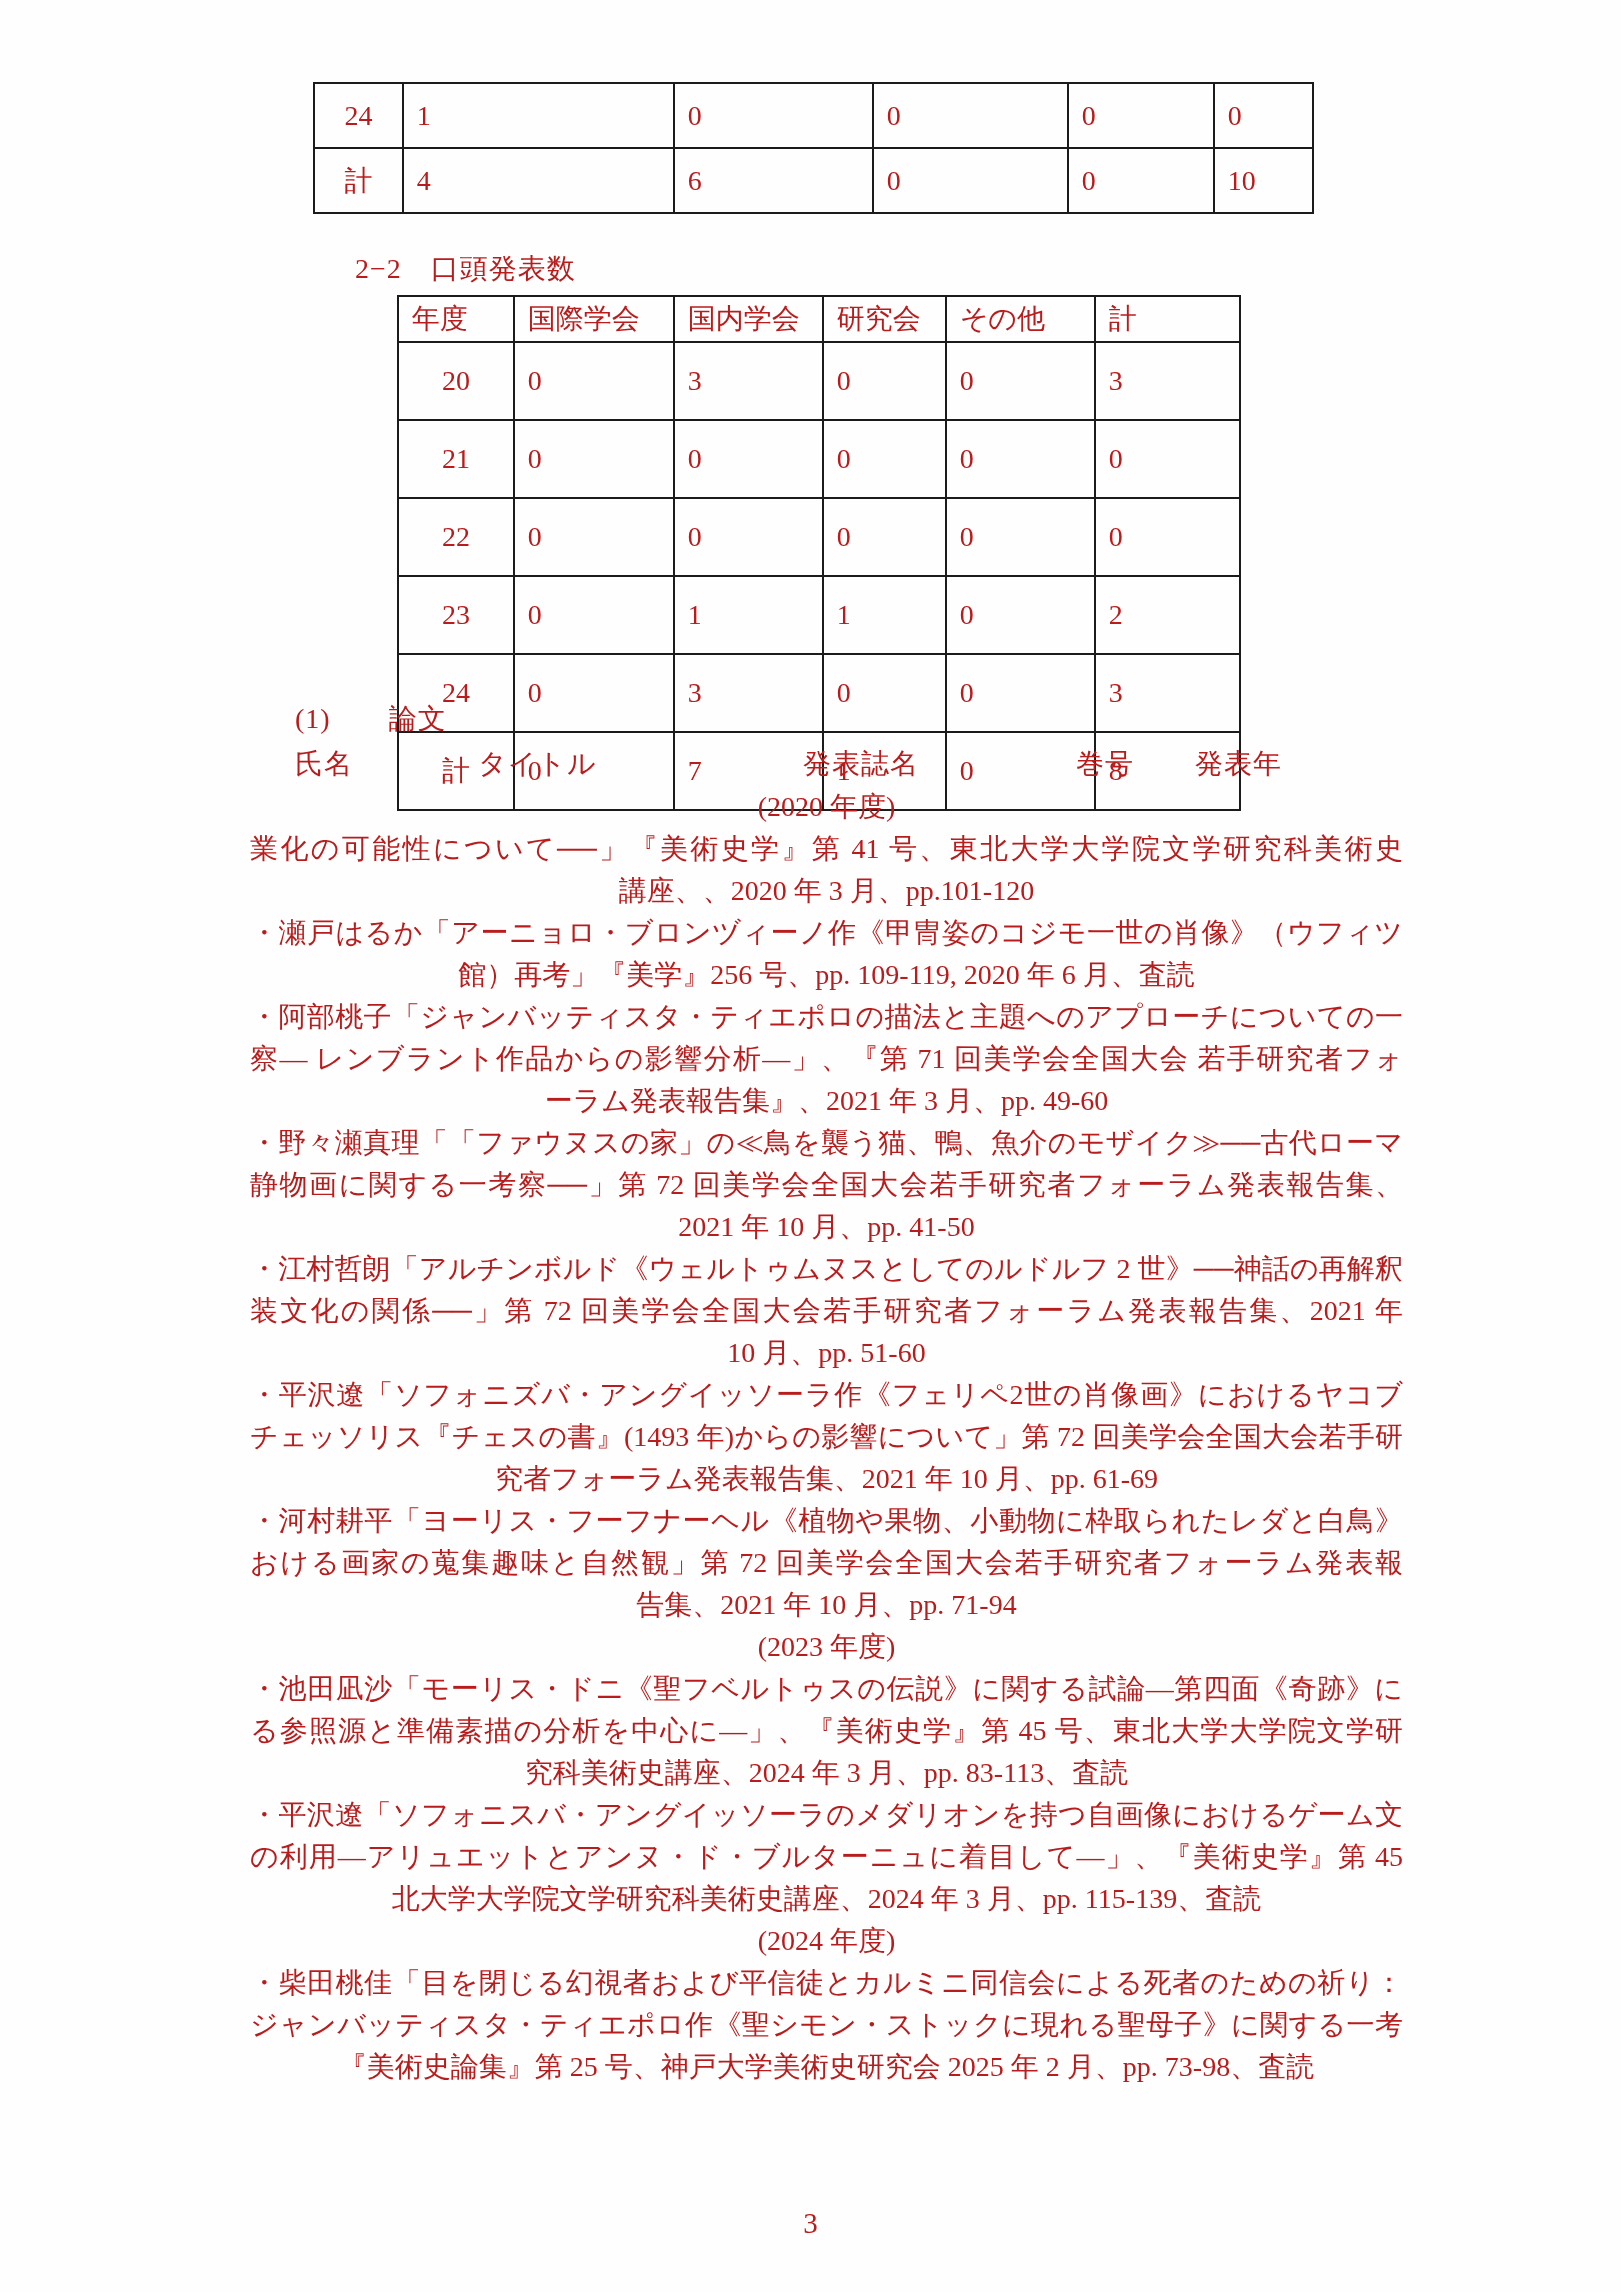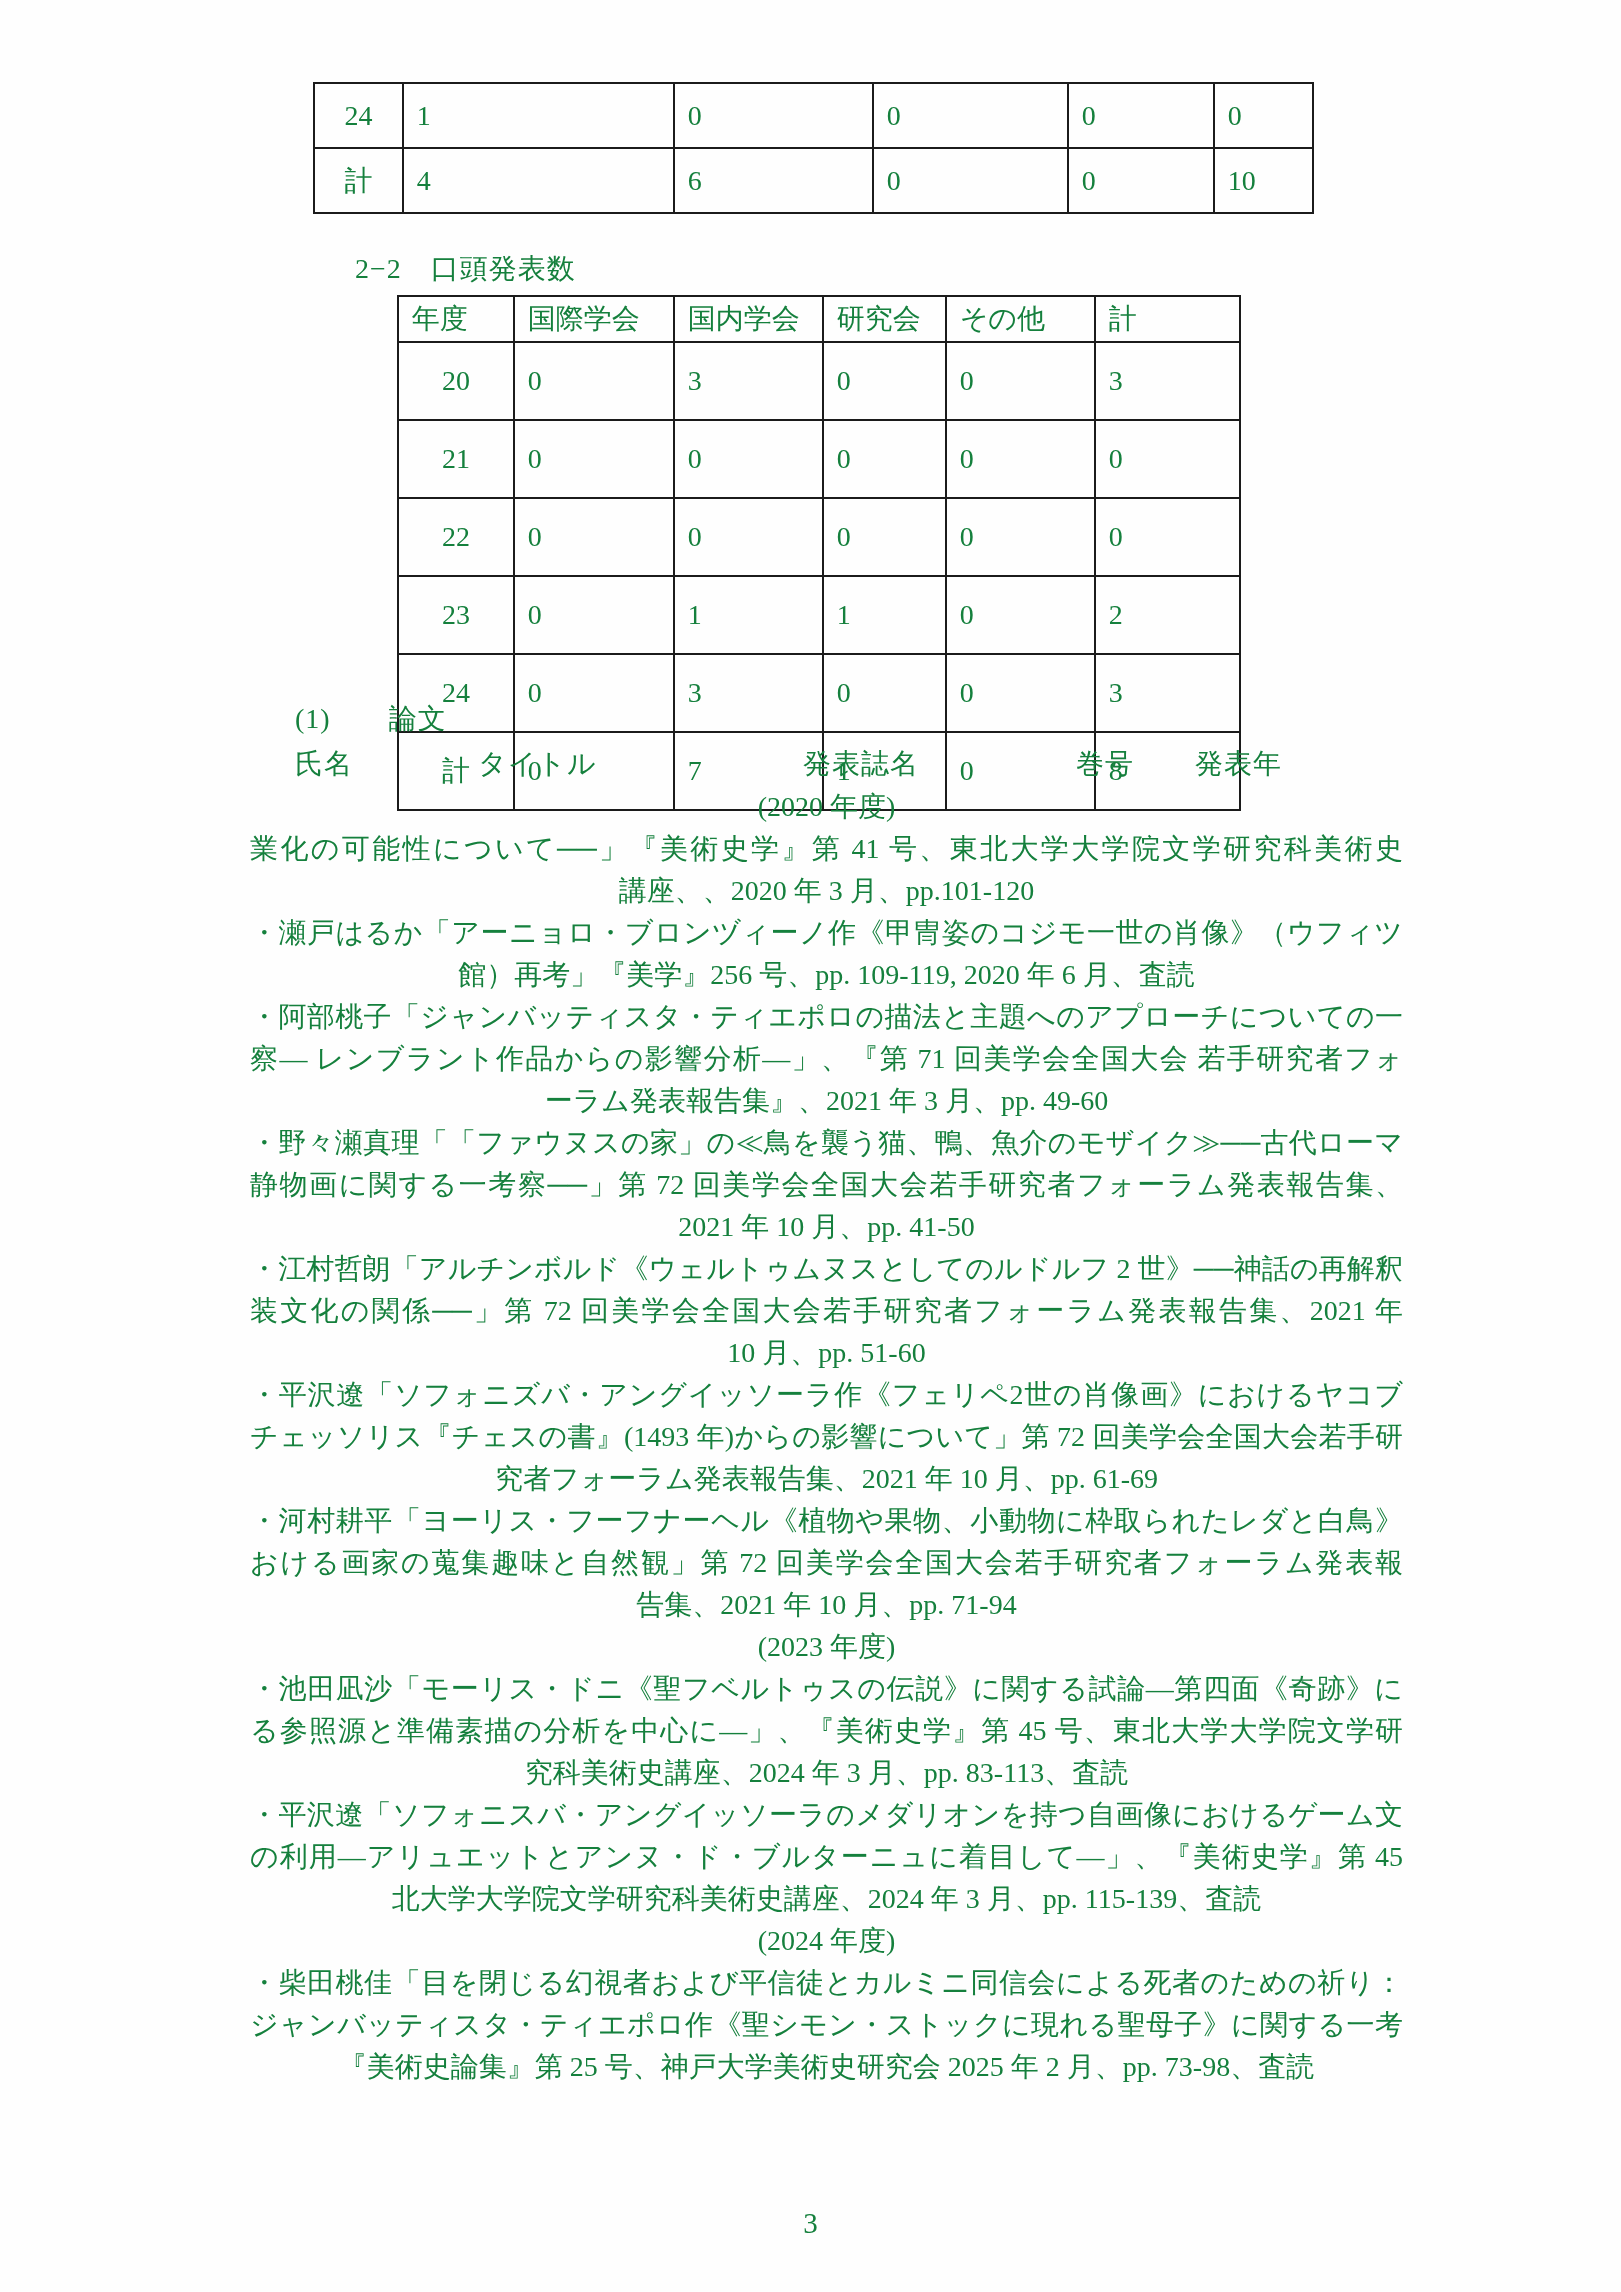--- a/index.html
+++ b/index.html
@@ -1,21 +1,21 @@
 <!DOCTYPE html>
 <html><head>
 <meta charset="utf-8">
 <style>
   html,body { margin:0; padding:0; background:#888; }
   .page {
     position:relative;
     width:1621px; height:2293px;
     margin:0 auto;
     background:#fefefe;
-    color:#15803d;
+    color:#b91c1c;
     font-family:"Liberation Serif","DejaVu Serif",serif;
     overflow:hidden;
   }
   
   table.grid {
     border-collapse:collapse;
     table-layout:fixed;
     position:absolute;
     background:#fefefe;
   }

